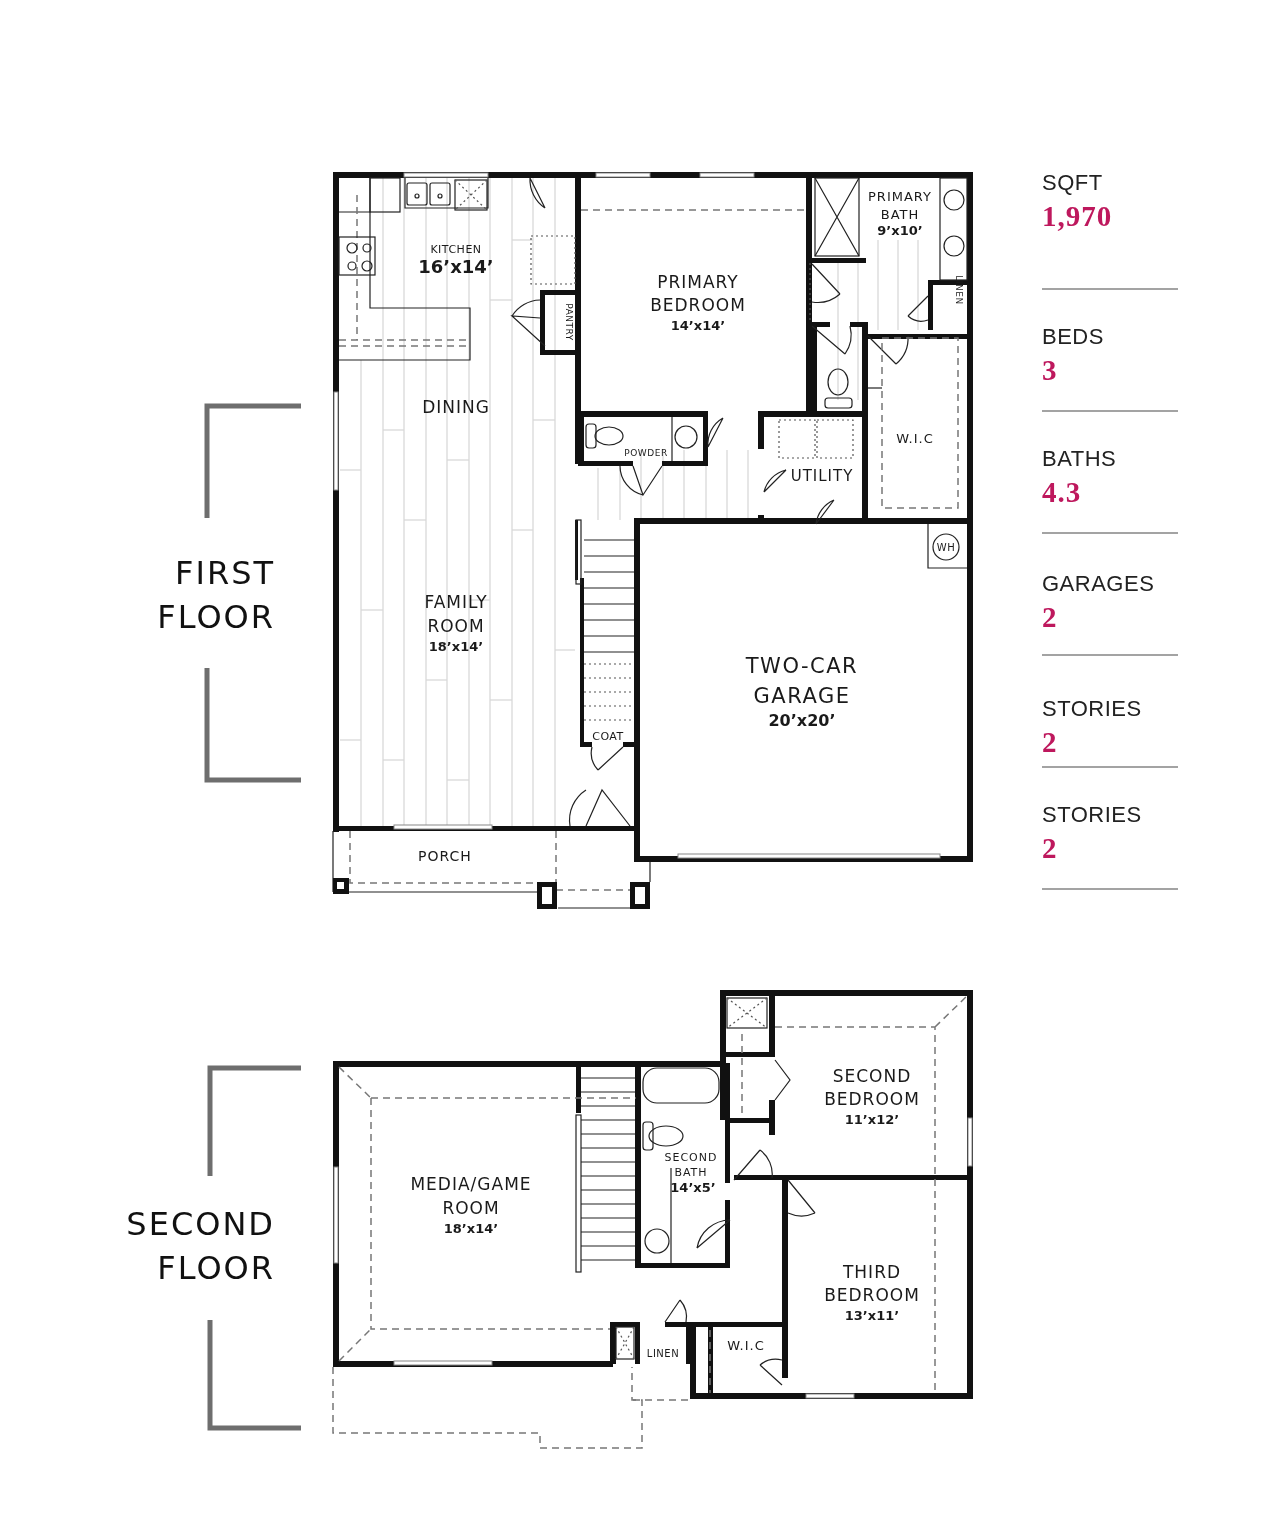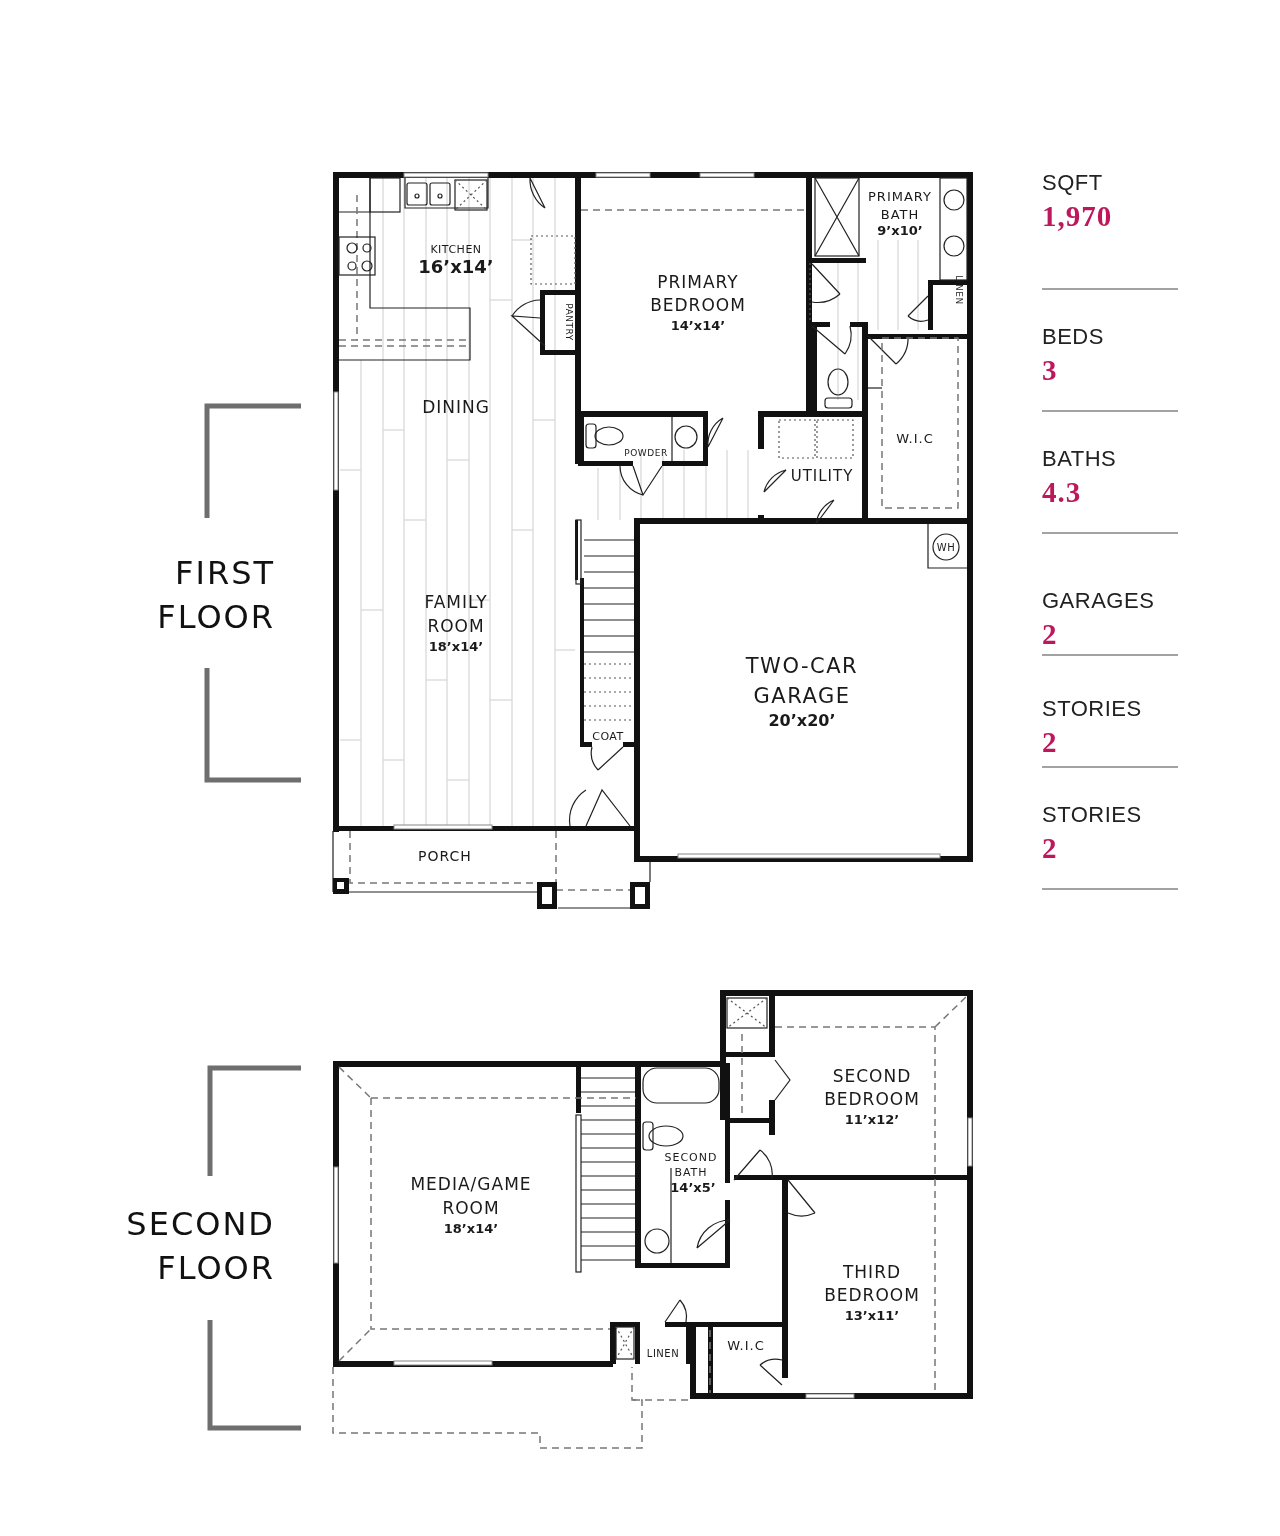--- a/index.html
+++ b/index.html
@@ -395,21 +395,21 @@
     <div class="stat-value">1,970</div>
   </div>
   <div class="stat" style="padding-top:32px;">
     <div class="stat-label">BEDS</div>
     <div class="stat-value">3</div>
   </div>
   <div class="stat" style="padding-top:32px;">
     <div class="stat-label">BATHS</div>
     <div class="stat-value">4.3</div>
   </div>
-  <div class="stat" style="padding-top:52px;">
+  <div class="stat" style="padding-top:35px;">
     <div class="stat-label">GARAGES</div>
     <div class="stat-value">2</div>
   </div>
   <div class="stat" style="padding-top:38px;height:112px;">
     <div class="stat-label">STORIES</div>
     <div class="stat-value">2</div>
   </div>
   <div class="stat" style="padding-top:32px;">
     <div class="stat-label">STORIES</div>
     <div class="stat-value">2</div>

